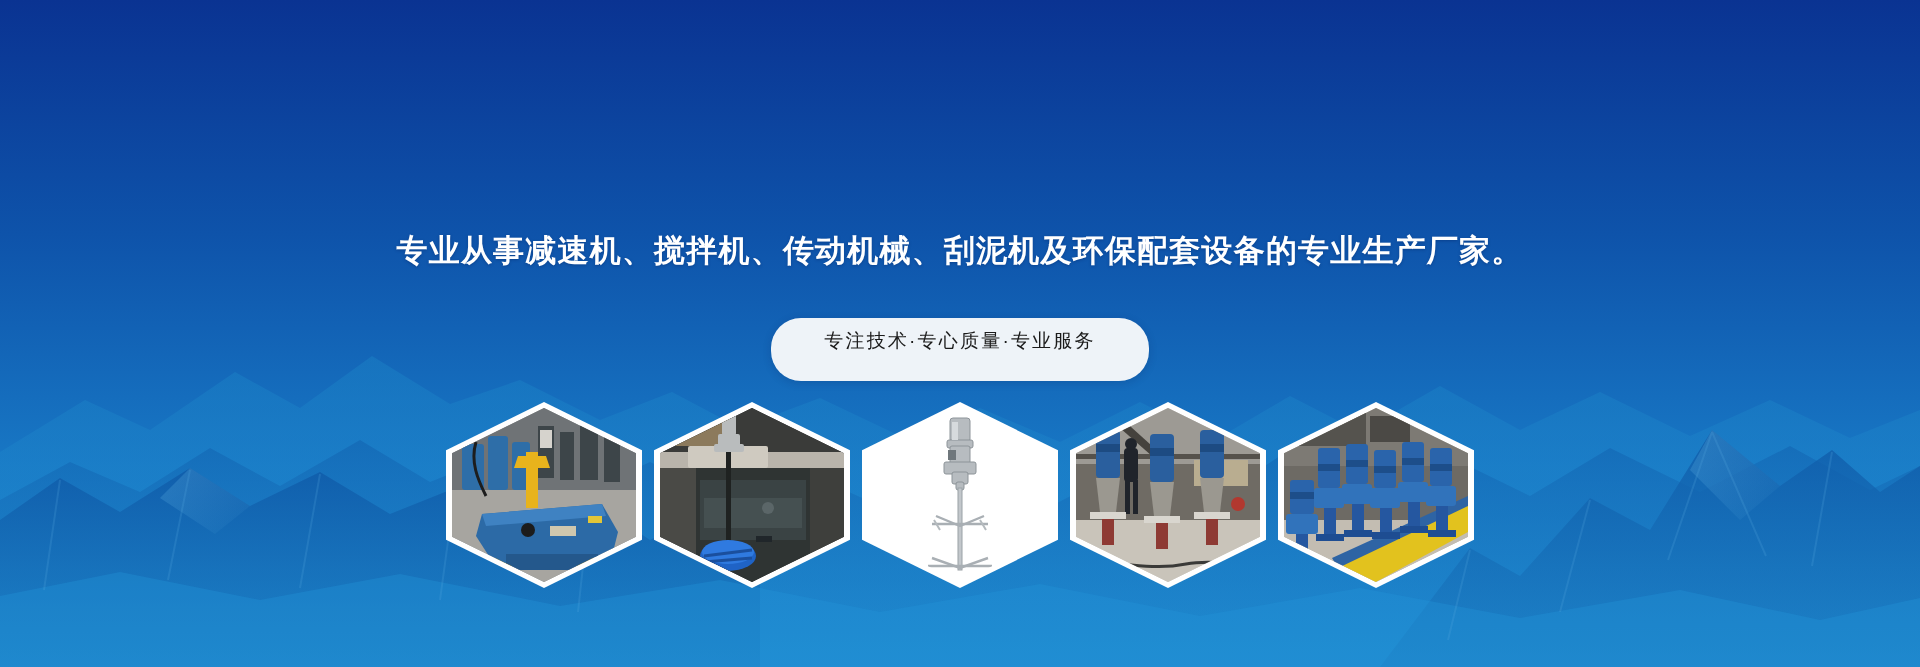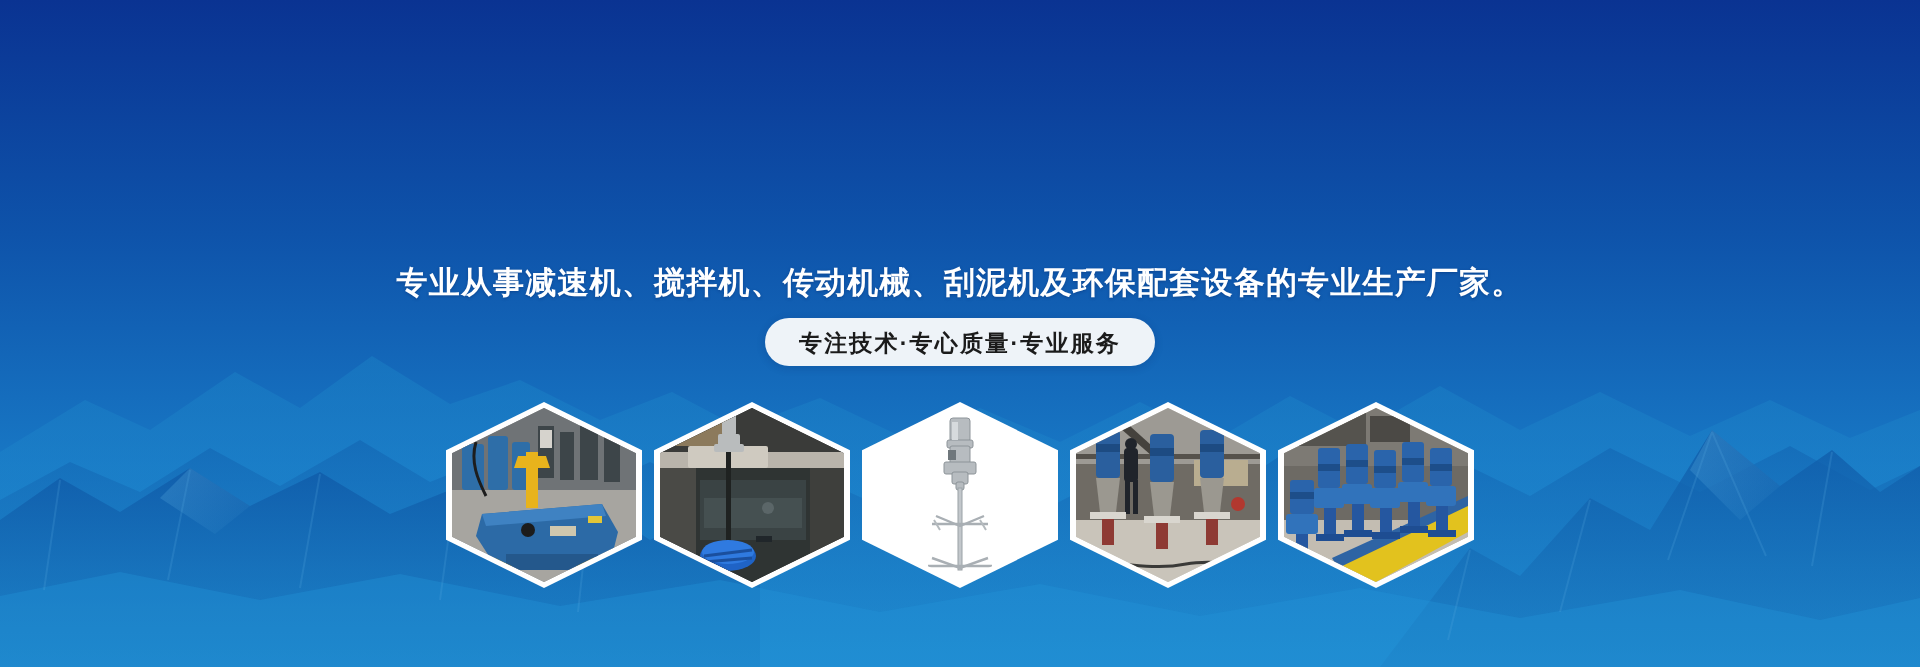--- a/index.html
+++ b/index.html
@@ -47,41 +47,40 @@
     top: 232px;
     width: 1920px;
     text-align: center;
     color: #ffffff;
     font-size: 31px;
     font-weight: bold;
     letter-spacing: 1.2px;
     line-height: 1.25;
     white-space: nowrap;
     text-shadow: 0 1px 3px rgba(3, 28, 86, .35);
-    margin-top: 32px;
   }
 
   
   .pill-wrap {
     position: absolute;
     left: 0;
     top: 318px;
     width: 1920px;
     text-align: center;
   }
   .pill {
     display: inline-block;
     box-sizing: border-box;
     min-width: 378px;
-    padding: 12px 34px 10px;
+    padding: 12px 34px 29px;
     border-radius: 30px;
     background: #eef3f8;
     color: #1b1b1b;
-    font-size: 23px;
-    font-weight: 700;
+    font-size: 19px;
+    font-weight: 400;
     letter-spacing: 2.2px;
     line-height: 1.15;
     white-space: nowrap;
     box-shadow: 0 2px 8px rgba(4, 30, 82, .18);
   }
 
   
   .hex-row {
     position: absolute;
     left: 0;

